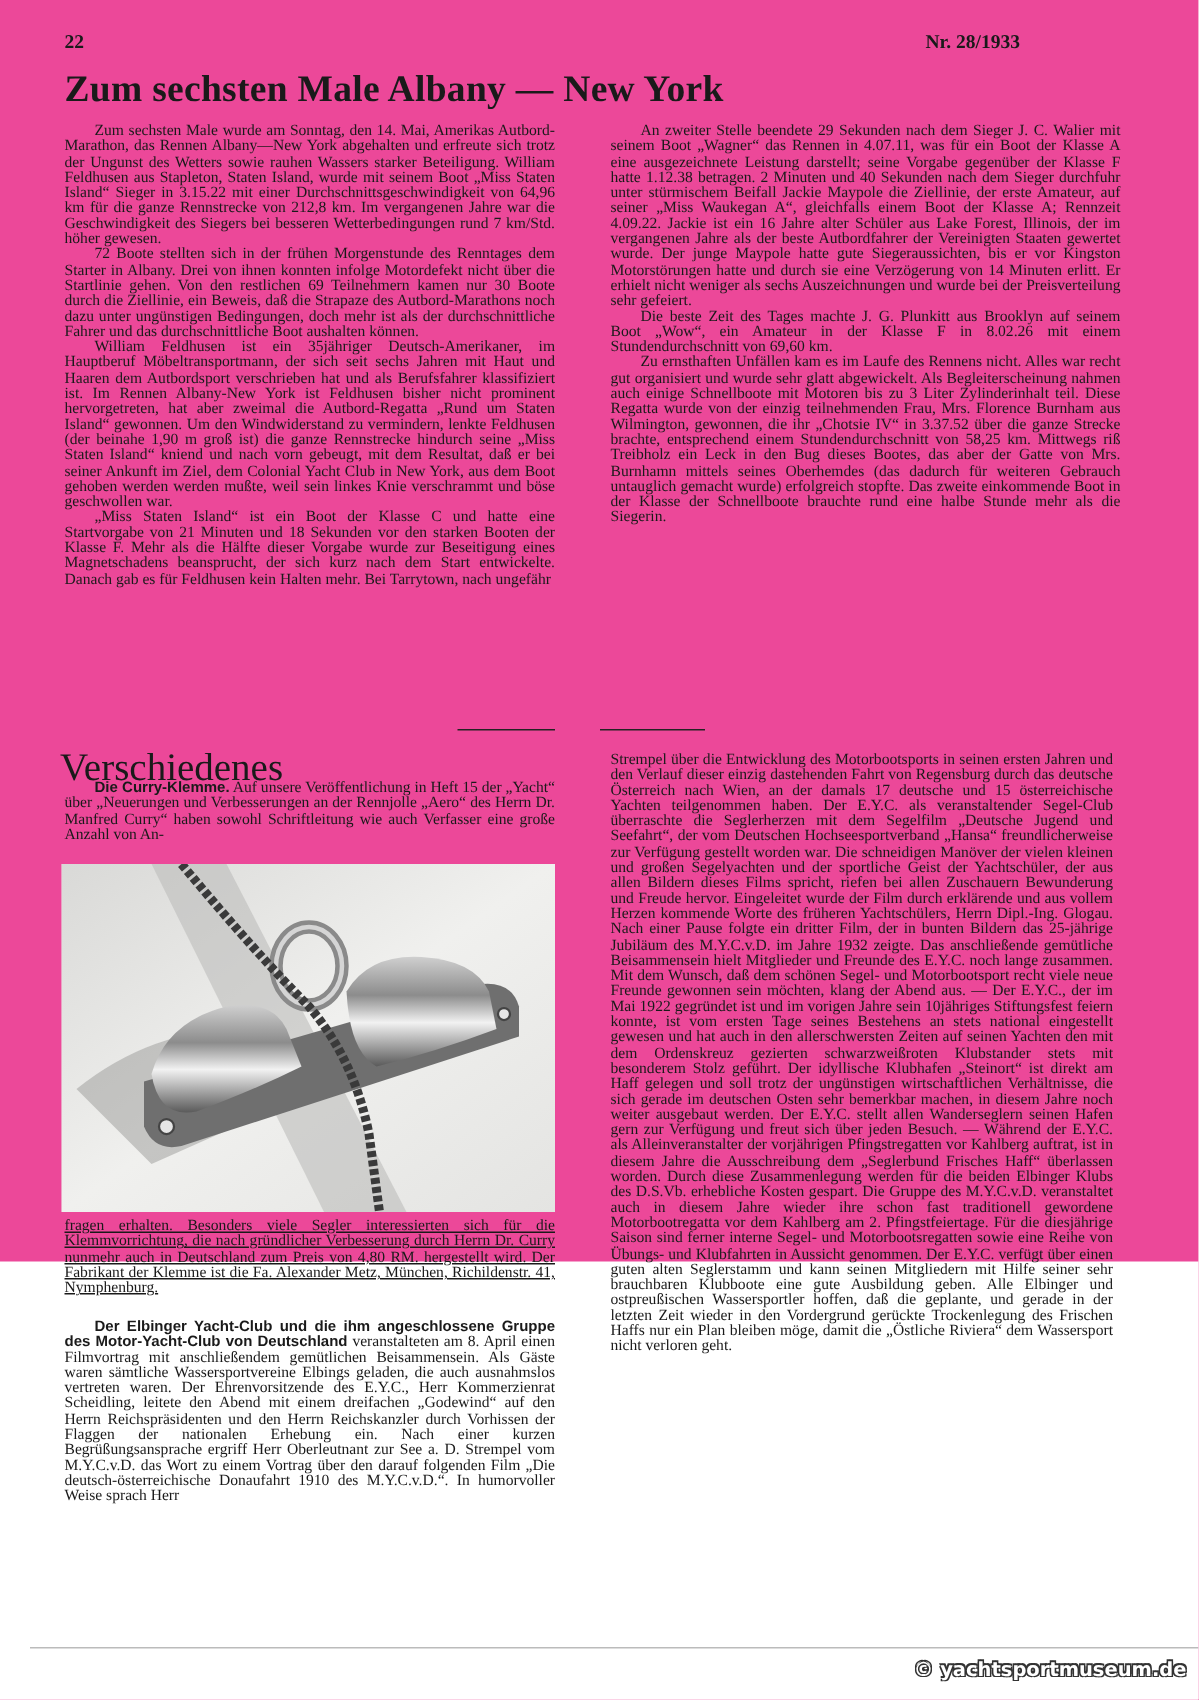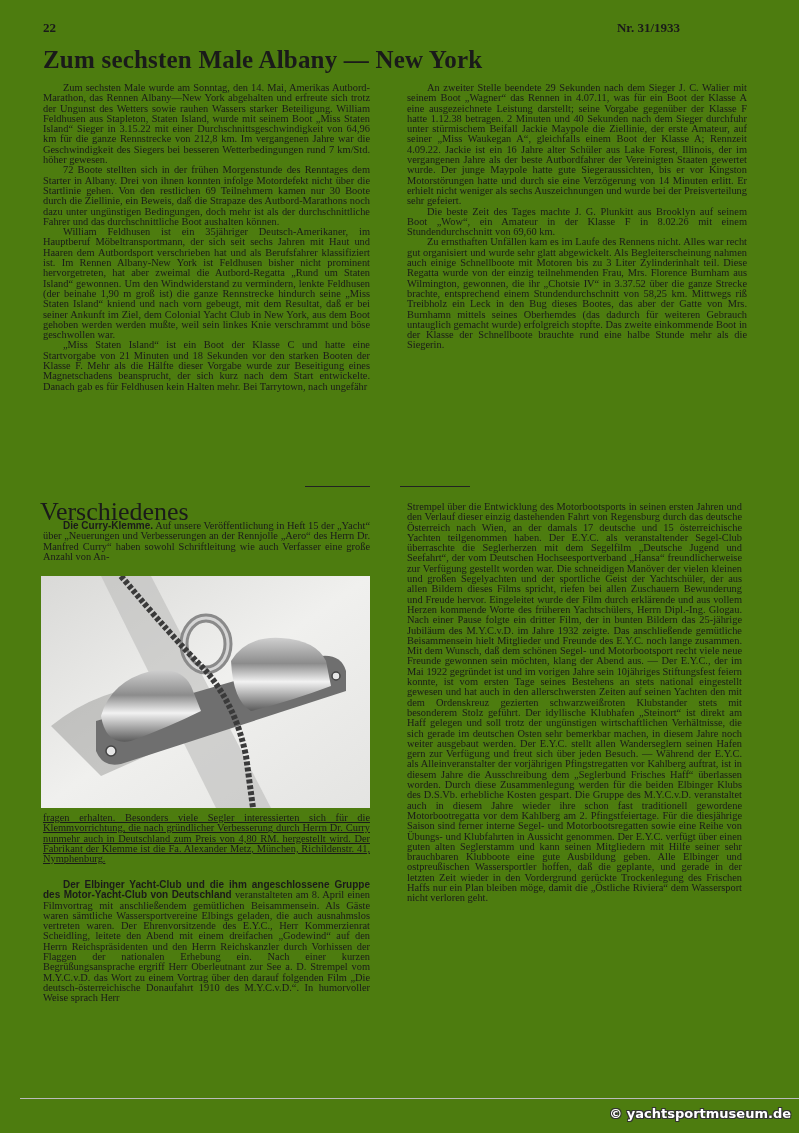--- a/index.html
+++ b/index.html
@@ -1,18 +1,18 @@
 <!DOCTYPE html>
 <html><head>
 <meta charset="utf-8">
 <style>
   html, body { margin: 0; padding: 0; background: #ffffff; }
   body { width: 799px; height: 1133px; position: relative; overflow: hidden;
          font-family: "DejaVu Serif", "Liberation Serif", serif; color: #1a1a1a; }
-  .page { position: absolute; left: 0; top: 0; width: 799px; height: 1133px; background: #4d7c0f; }
+  .page { position: absolute; left: 0; top: 0; width: 799px; height: 841px; background: #ec4899; }
   .pageno { position: absolute; left: 43px; top: 20px; font-size: 13px; font-weight: bold; font-family: "Liberation Serif", serif; }
   .issue { position: absolute; right: 119px; top: 20px; font-size: 13px; font-weight: bold; font-family: "Liberation Serif", serif; }
   .title { position: absolute; left: 43px; top: 46px; font-size: 25px; font-weight: bold; letter-spacing: 0.2px;
            font-family: "Liberation Serif", serif; white-space: nowrap; text-align: center; }
   .byline { position: absolute; left: 569px; top: 54px; width: 178px; font-size: 11px; line-height: 12px; text-align: right;
             font-family: "Liberation Serif", serif; }
   .col { position: absolute; font-family: "Liberation Serif", serif; font-size: 10.4px; line-height: 10.3px;
          text-align: justify; hyphens: manual; }
   .col p { margin: 0; text-indent: 20px; }
   .col p.noindent { text-indent: 0; }
@@ -31,21 +31,21 @@
   .watermark { position: absolute; right: 8px; top: 1106px; font-size: 13px; font-weight: bold; color: #fff;
                font-family: "DejaVu Sans", sans-serif;
                text-shadow: -1px -1px 0 #333, 1px -1px 0 #333, -1px 1px 0 #333, 1px 1px 0 #333; }
 </style>
 </head>
 <body>
 
 <div class="page">
 
   <div class="pageno">22</div>
-  <div class="issue">Nr. 31/1933</div>
+  <div class="issue">Nr. 28/1933</div>
 
   <div class="title">Zum sechsten Male Albany — New York</div>
 
   <div class="col c1">
     <p>Zum sechsten Male wurde am Sonntag, den 14. Mai, Amerikas Autbord-Marathon, das Rennen Albany—New York abgehalten und erfreute sich trotz der Ungunst des Wetters sowie rauhen Wassers starker Beteiligung. William Feldhusen aus Stapleton, Staten Island, wurde mit seinem Boot „Miss Staten Island“ Sieger in 3.15.22 mit einer Durchschnittsgeschwindigkeit von 64,96 km für die ganze Rennstrecke von 212,8 km. Im vergangenen Jahre war die Geschwindigkeit des Siegers bei besseren Wetterbedingungen rund 7 km/Std. höher gewesen.</p>
     <p>72 Boote stellten sich in der frühen Morgenstunde des Renntages dem Starter in Albany. Drei von ihnen konnten infolge Motordefekt nicht über die Startlinie gehen. Von den restlichen 69 Teilnehmern kamen nur 30 Boote durch die Ziellinie, ein Beweis, daß die Strapaze des Autbord-Marathons noch dazu unter ungünstigen Bedingungen, doch mehr ist als der durchschnittliche Fahrer und das durchschnittliche Boot aushalten können.</p>
     <p>William Feldhusen ist ein 35jähriger Deutsch-Amerikaner, im Hauptberuf Möbeltransportmann, der sich seit sechs Jahren mit Haut und Haaren dem Autbordsport verschrieben hat und als Berufsfahrer klassifiziert ist. Im Rennen Albany-New York ist Feldhusen bisher nicht prominent hervorgetreten, hat aber zweimal die Autbord-Regatta „Rund um Staten Island“ gewonnen. Um den Windwiderstand zu vermindern, lenkte Feldhusen (der beinahe 1,90 m groß ist) die ganze Rennstrecke hindurch seine „Miss Staten Island“ kniend und nach vorn gebeugt, mit dem Resultat, daß er bei seiner Ankunft im Ziel, dem Colonial Yacht Club in New York, aus dem Boot gehoben werden werden mußte, weil sein linkes Knie verschrammt und böse geschwollen war.</p>
     <p>„Miss Staten Island“ ist ein Boot der Klasse C und hatte eine Startvorgabe von 21 Minuten und 18 Sekunden vor den starken Booten der Klasse F. Mehr als die Hälfte dieser Vorgabe wurde zur Beseitigung eines Magnetschadens beansprucht, der sich kurz nach dem Start entwickelte. Danach gab es für Feldhusen kein Halten mehr. Bei Tarrytown, nach ungefähr</p>
   </div>
 

